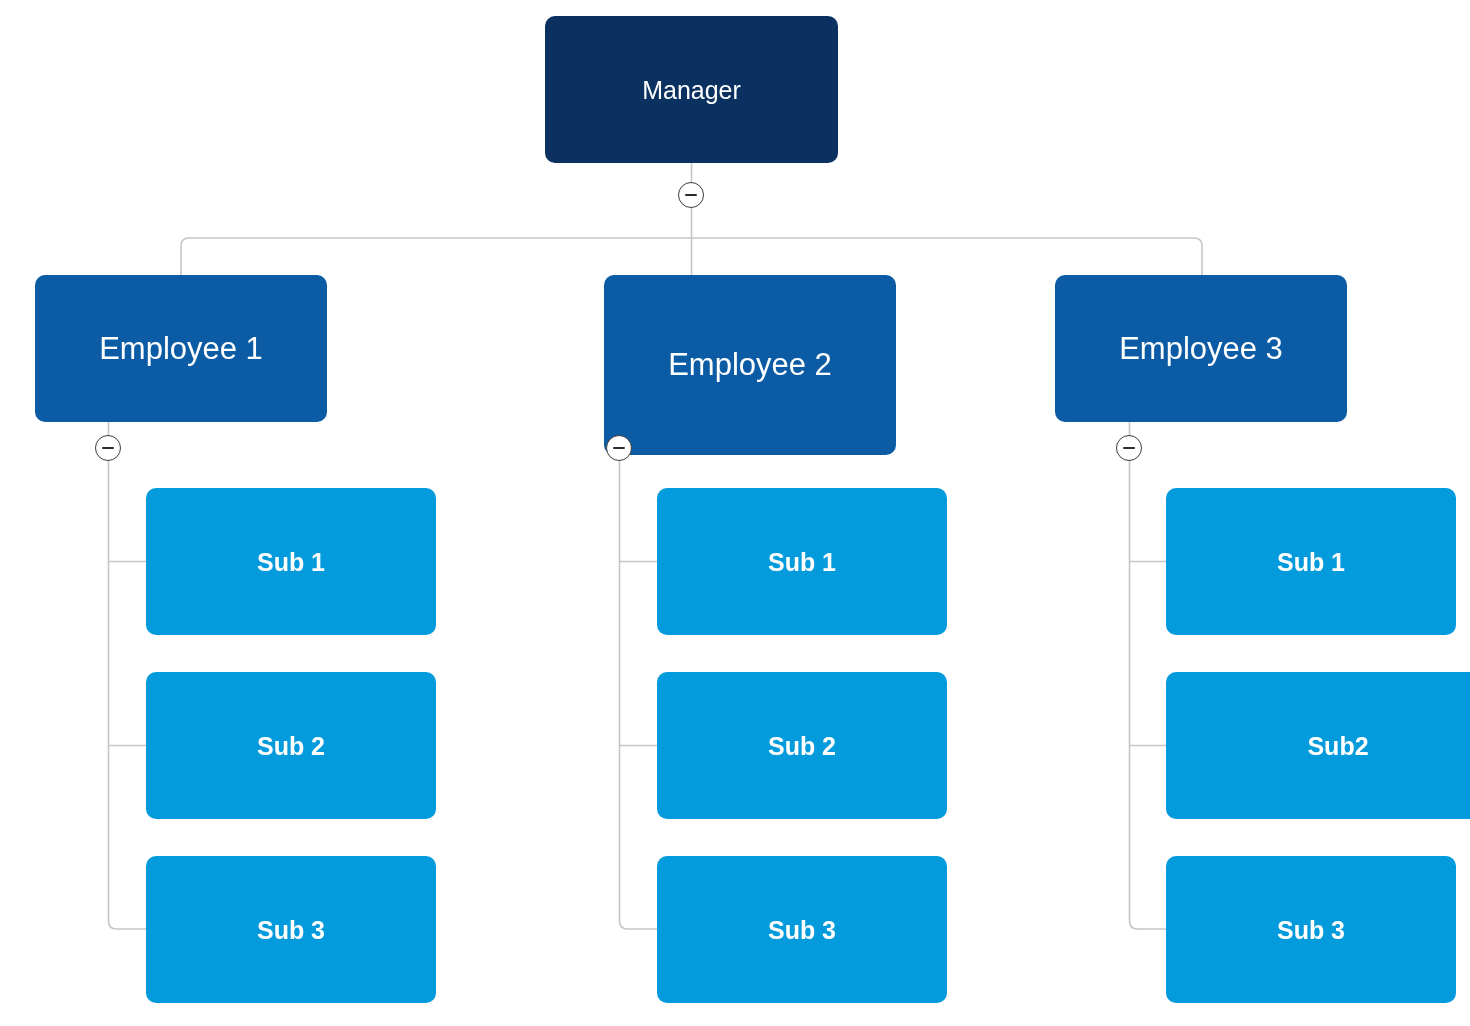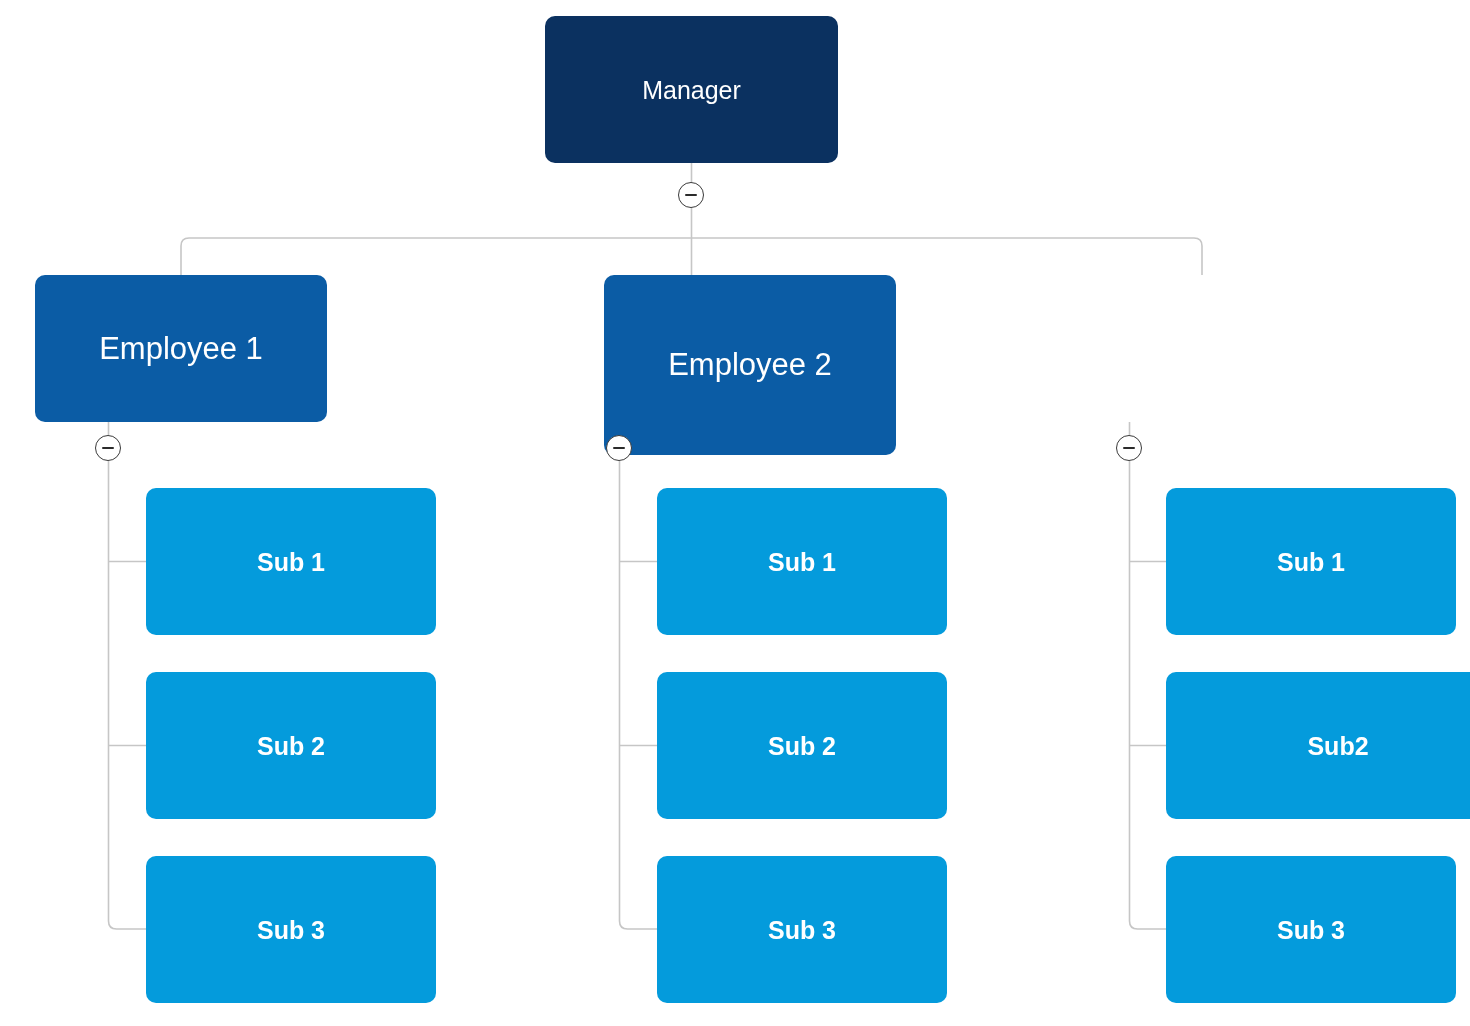--- a/index.html
+++ b/index.html
@@ -151,20 +151,23 @@
   </div>
 
   <div class="node node-leaf" style="left:657px; top:672px; width:290px; height:147px;">
     <span class="node-label">Sub 2</span>
   </div>
 
   <div class="node node-leaf" style="left:657px; top:856px; width:290px; height:147px;">
     <span class="node-label">Sub 3</span>
   </div>
 
+  <div class="node node-branch" style="left:1055px; top:275px; width:292px; height:147px;">
+    <span class="node-label">Employee 3</span>
+  </div>
 
   <div class="toggle" style="left:1116px; top:435px;">
     <span class="toggle-bar"></span>
   </div>
 
   <div class="node node-leaf" style="left:1166px; top:488px; width:290px; height:147px;">
     <span class="node-label">Sub 1</span>
   </div>
 
   <div class="node node-leaf" style="left:1166px; top:672px; width:344px; height:147px;">

